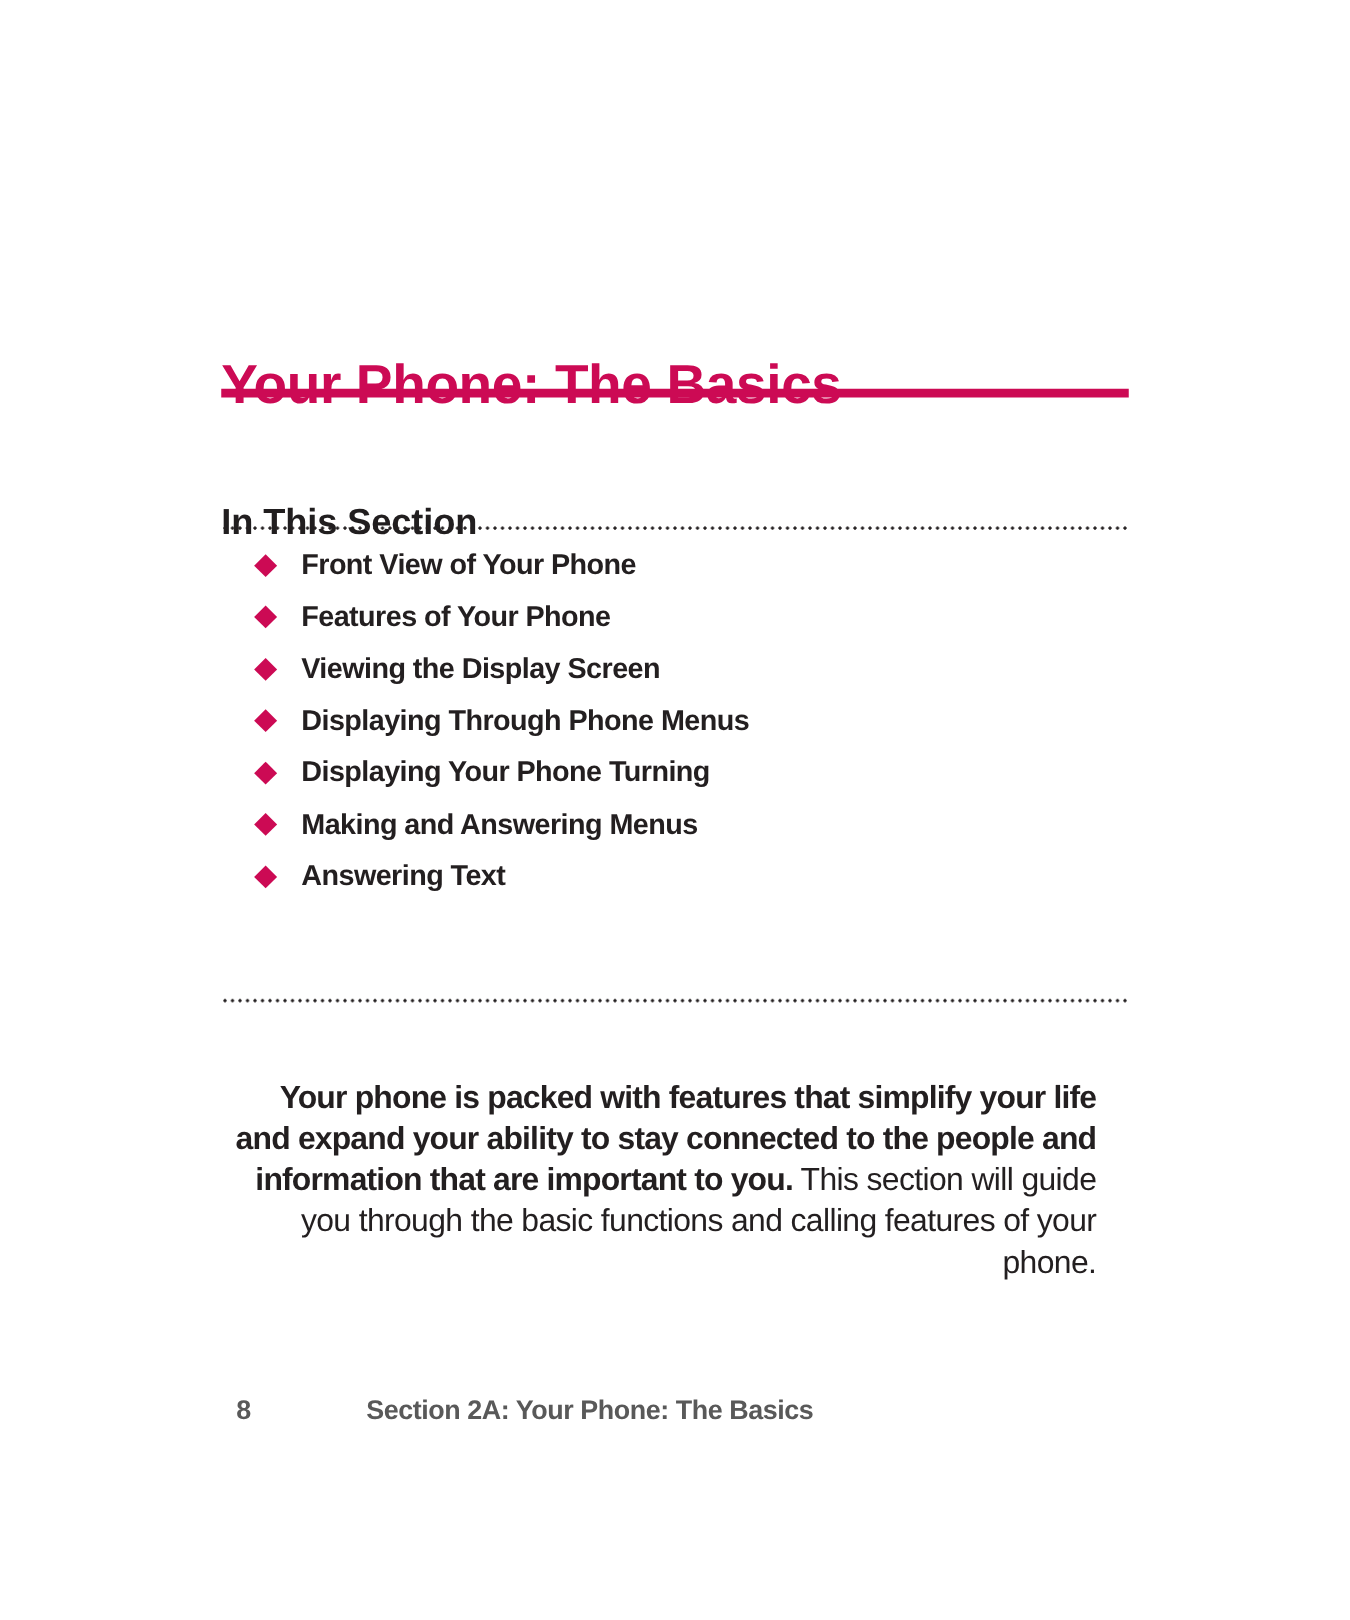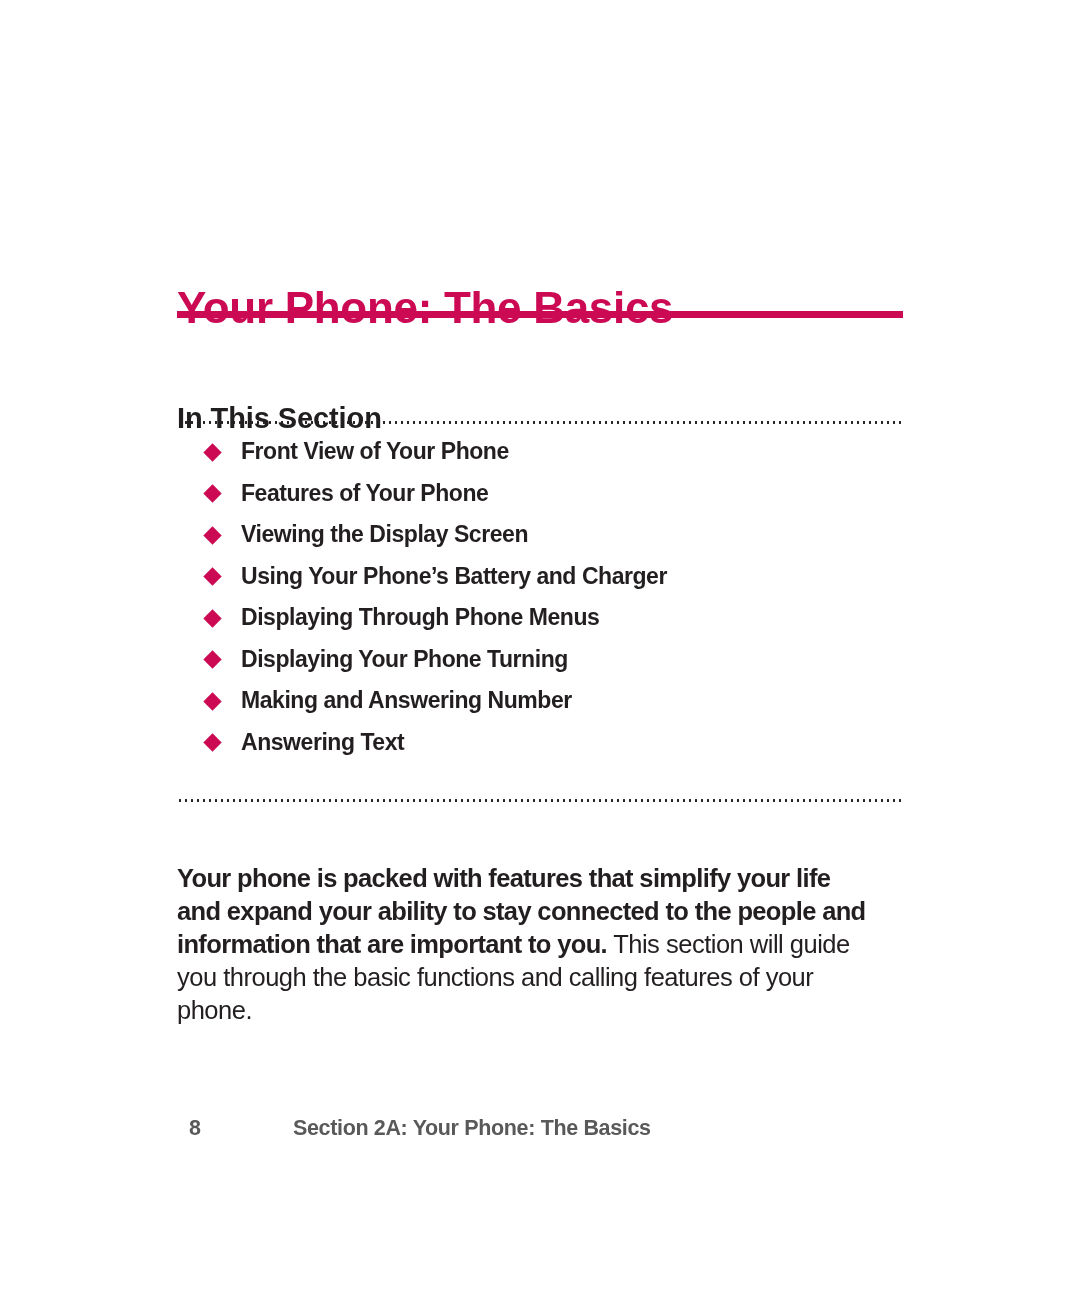--- a/index.html
+++ b/index.html
@@ -109,20 +109,21 @@
   .intro-paragraph {
     position: absolute;
     left: 177px;
     top: 836px;
     width: 700px;
     font-size: 25.5px;
     line-height: 33px;
     color: #231F20;
     letter-spacing: -0.5px;
     font-weight: normal;
+    text-align: right;
   }
   .intro-paragraph .lead {
     font-weight: bold;
     letter-spacing: -0.65px;
   }
 
   
   .footer {
     position: absolute;
     left: 177px;
@@ -168,33 +169,29 @@
     <li class="toc-item">
       <span class="toc-bullet"></span>
       <span>Features of Your Phone</span>
     </li>
     <li class="toc-item">
       <span class="toc-bullet"></span>
       <span>Viewing the Display Screen</span>
     </li>
     <li class="toc-item">
       <span class="toc-bullet"></span>
-      <span>Using Your Phone’s Battery and Charger</span>
-    </li>
-    <li class="toc-item">
-      <span class="toc-bullet"></span>
       <span>Displaying Through Phone Menus</span>
     </li>
     <li class="toc-item">
       <span class="toc-bullet"></span>
       <span>Displaying Your Phone Turning</span>
     </li>
     <li class="toc-item">
       <span class="toc-bullet"></span>
-      <span>Making and Answering Number</span>
+      <span>Making and Answering Menus</span>
     </li>
     <li class="toc-item">
       <span class="toc-bullet"></span>
       <span>Answering Text</span>
     </li>
   </ul>
 
   <div class="dotted-rule bottom"></div>
 
   <p class="intro-paragraph"><span class="lead">Your phone is packed with features that simplify your life and expand your ability to stay connected to the people and information that are important to you.</span><span> This section will guide you through the basic functions and calling features of your phone.</span></p>

